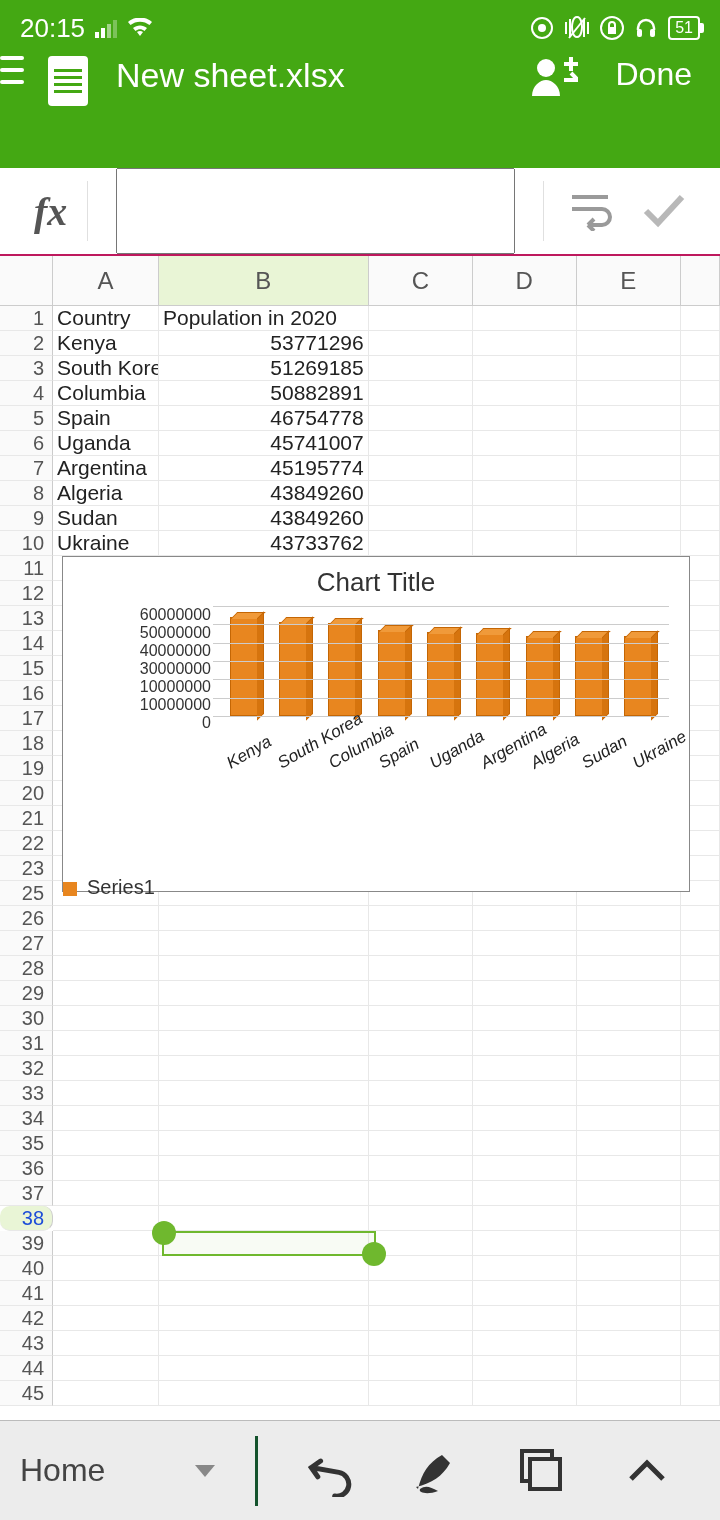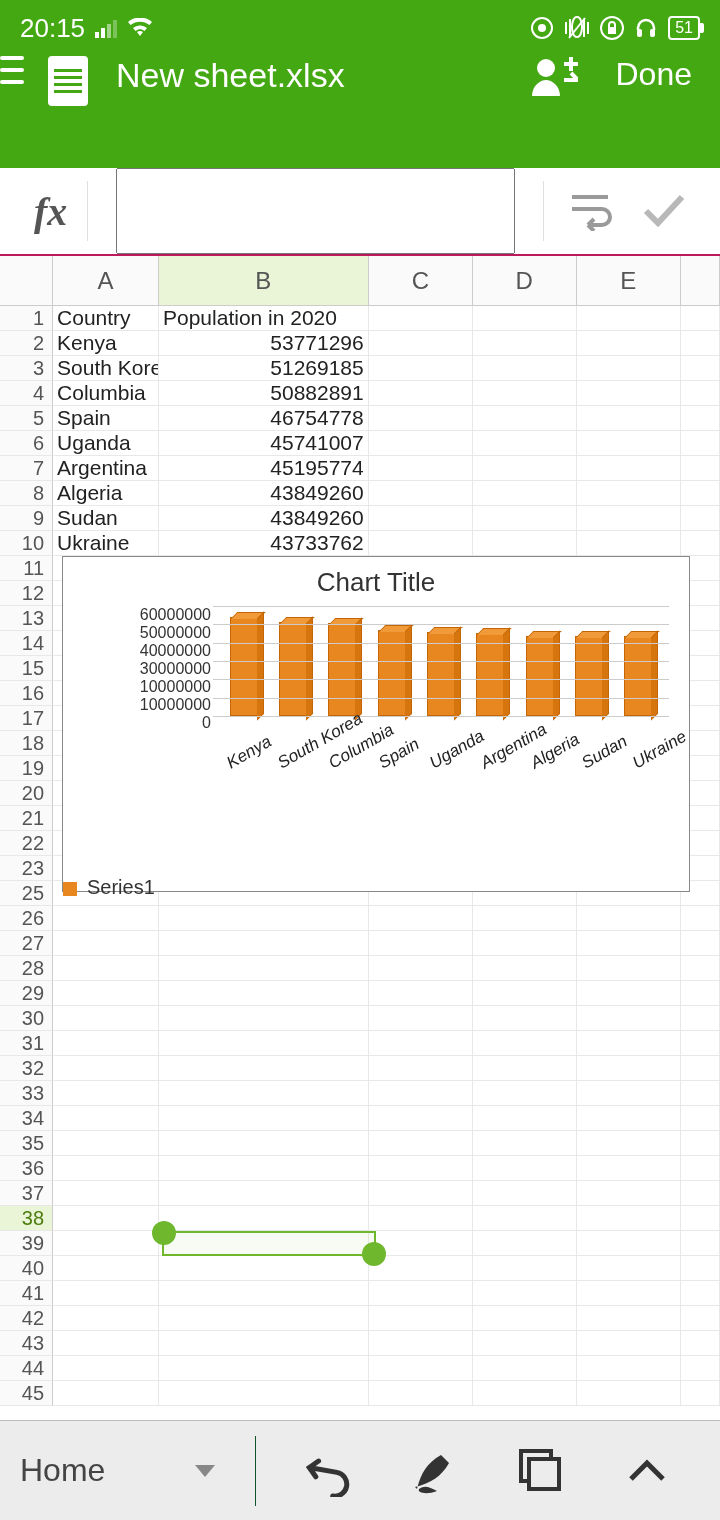--- a/index.html
+++ b/index.html
@@ -26,21 +26,21 @@
   
   .grid-wrap { position:relative; height: calc(1520px - 56px - 112px - 88px - 100px); overflow:hidden; background:#fff; }
   .colheads { display:flex; height:50px; border-bottom:1px solid #ccc; }
   .corner { width:54px; border-right:1px solid #ccc; background:#fafafa;}
   .colhead { border-right:1px solid #ccc; display:flex; align-items:center; justify-content:center; font-size:24px; color:#555; background:#fafafa; }
   .colhead.selected { background:#e9f5d6; }
   .colA { width:108px; } .colB { width:214px; } .colC { width:106px; } .colD { width:106px; } .colE { width:106px; } .colF { width:40px; }
   .rows { }
   .row { display:flex; height:25px; }
   .rowhead { width:54px; border-right:1px solid #ccc; border-bottom:1px solid #e8e8e8; display:flex; align-items:center; justify-content:flex-end; padding-right:8px; font-size:20px; color:#555; background:#fafafa;}
-  .rowhead.selected { background:#e9f5d6; color:#4d7c0f; }
+  .rowhead.selected { background:#e9f5d6; color:#1d4ed8;border-radius:10px; }
   .cell { border-right:1px solid #e8e8e8; border-bottom:1px solid #e8e8e8; font-size:21px; color:#222; padding:0 4px; display:flex; align-items:center; overflow:hidden; white-space:nowrap;}
   .cell.num { justify-content:flex-end; }
   
   .chart { position:absolute; left:62px; top: 300px; width:628px; height:336px; background:#fff; border:1px solid #888; }
   .chart-title { text-align:center; font-size:26px; color:#333; margin-top:10px; }
   .chart-body { position:relative; height:200px; margin:8px 10px 0 10px; }
   .y-axis { position:absolute; right: calc(100% - 138px); top:0; height:110px; display:flex; flex-direction:column; justify-content:space-between; text-align:right; font-size:16px; color:#333; width:120px;}
   .plot { position:absolute; left:140px; top:0; right:10px; height:150px; }
   .gridline { position:absolute; left:0; right:0; height:1px; background:#ccc; }
   .bars { position:absolute; left:6px; right:6px; bottom:40px; height:110px; display:flex; justify-content:space-around; align-items:flex-end; }
@@ -49,21 +49,21 @@
   .bar::after { content:''; position:absolute; top:-3px; right:-7px; width:6px; height:calc(100% + 3px); background:#d6740e; transform:skewY(-45deg); border:1px solid #c46604; border-left:none;}
   .x-labels { position:absolute; left:140px; right:10px; top:120px; display:flex; justify-content:space-around; }
   .x-labels span { font-size:17px; font-style:italic; color:#222; transform:rotate(-30deg); transform-origin:right top; white-space:nowrap; display:inline-block; width:40px; text-align:right; position:relative; top:10px;}
   .legend { font-size:20px; color:#333; margin-top:70px; }
   .legend .swatch { display:inline-block; width:14px; height:14px; background:#e8861f; margin-right:10px; vertical-align:middle;}
   
   .selection { position:absolute; border:2px solid #6fb82e; background:rgba(111,184,46,0.05); }
   .sel-handle { position:absolute; width:24px; height:24px; background:#6fb82e; border-radius:50%; }
   
   .toolbar { height:100px; background:#ececec; border-top:1px solid #bbb; display:flex; align-items:center; padding:0 20px; }
-  .toolbar .home { font-size:32px; color:#444; display:flex; align-items:center; gap:90px; padding-right:40px; border-right:1px solid #14532d; height:70px;}
+  .toolbar .home { font-size:32px; color:#444; display:flex; align-items:center; gap:90px; padding-right:40px; border-right:3px solid #14532d; height:70px;}
   .toolbar .home .tri { width:0; height:0; border-left:10px solid transparent; border-right:10px solid transparent; border-top:12px solid #888; }
   .toolbar .icons { flex:1; display:flex; justify-content:space-around; align-items:center; padding-left:20px;}
   .tb-ico { width:52px; height:52px; }
 </style>
 </head>
 <body>
 
 <div class="statusbar">
   <div class="left">
     <span>20:15</span>

